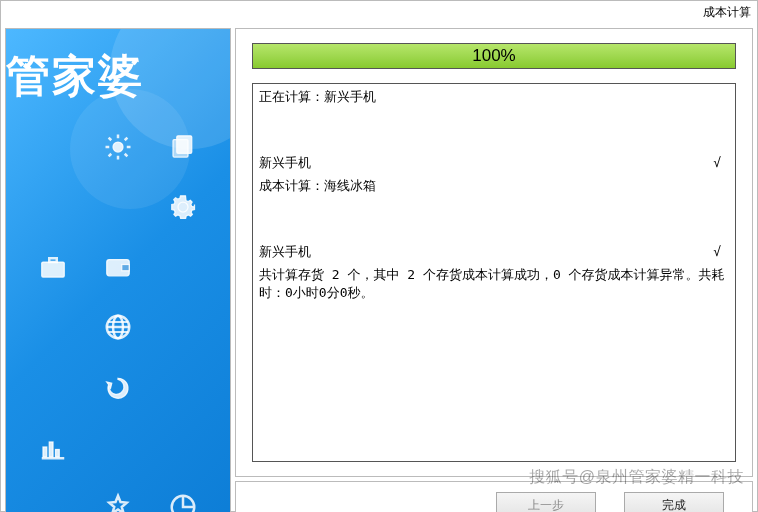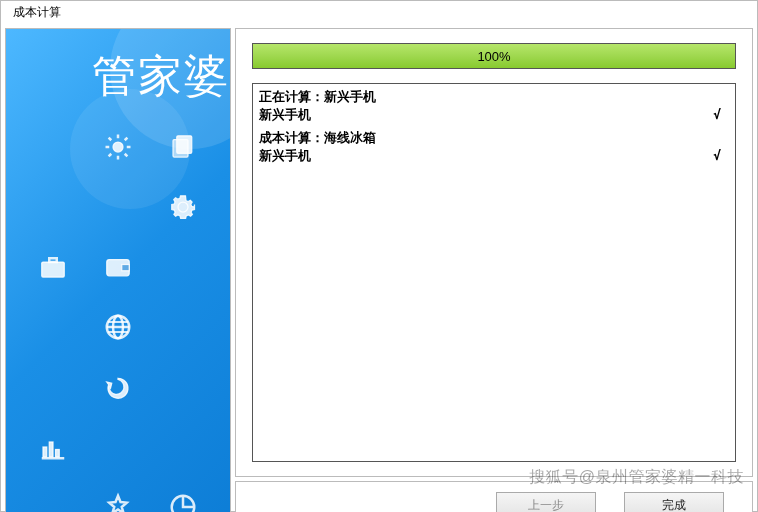--- a/index.html
+++ b/index.html
@@ -18,20 +18,21 @@
     border: 1px solid #bbb;
     background: #fff;
     display: flex;
     flex-direction: column;
   }
   .titlebar {
     padding: 3px 6px 3px 12px;
     font-size: 12px;
     color: #000;
     background: #fff;
+    text-align: right;
   }
   .content {
     flex: 1;
     display: flex;
     padding: 4px;
     gap: 4px;
   }
   .sidebar {
     width: 226px;
     height: 100%;
@@ -58,22 +59,22 @@
     width: 120px;
     height: 120px;
     background: rgba(255,255,255,0.08);
     border-radius: 50%;
   }
   .brand {
     position: relative;
     z-index: 2;
     color: #fff;
     font-size: 44px;
-    font-weight: normal;
-    text-align: right;
+    font-weight: bold;
+    text-align: left;
     padding: 18px 0 10px 0;
     letter-spacing: 2px;
     font-family: "SimHei","Microsoft YaHei",sans-serif;
   }
   .icon-grid {
     position: relative;
     z-index: 2;
     display: grid;
     grid-template-columns: repeat(3, 1fr);
     gap: 18px 10px;
@@ -100,36 +101,35 @@
     flex-direction: column;
     gap: 14px;
   }
   .progress {
     height: 26px;
     border: 1px solid #555;
     background: linear-gradient(#b6e66a, #9fd84f, #88ca2f);
     display: flex;
     align-items: center;
     justify-content: center;
-    font-size: 13px;
+    font-size: 17px;
     color: #000;
   }
   .log {
     flex: 1;
     border: 1px solid #555;
     background: #fff;
     padding: 4px 6px;
     font-size: 13px;
     line-height: 1.35;
     color: #000;
     font-family: "SimSun","Microsoft YaHei",monospace;
     overflow: hidden;
-    font-weight: bold;
-  }
-  .log-row { display: flex; justify-content: space-between; }
+  }
+  .log-row { display: flex; justify-content: space-between; margin-top: 48px; }
   .log-row .tick { padding-right: 8px; font-style: italic; }
   .log-gap { height: 6px; }
   .footer {
     height: 48px;
     border: 1px solid #bbb;
     border-top: 1px solid #bbb;
     margin-top: 4px;
     display: flex;
     align-items: center;
     justify-content: flex-end;
@@ -267,20 +267,21 @@
             <span>新兴手机</span>
             <span class="tick">√</span>
           </div>
           <div class="log-gap"></div>
           <div>成本计算：海线冰箱</div>
           <div class="log-row">
             <span>新兴手机</span>
             <span class="tick">√</span>
           </div>
           <div class="log-gap"></div>
+          <div>共计算存货 2 个，其中 2 个存货成本计算成功，0 个存货成本计算异常。共耗时：0小时0分0秒。</div>
         </div>
       </div>
       <div class="footer">
         <div class="btn disabled">上一步</div>
         <div class="btn">完成</div>
       </div>
     </div>
 
   </div>
 </div>

